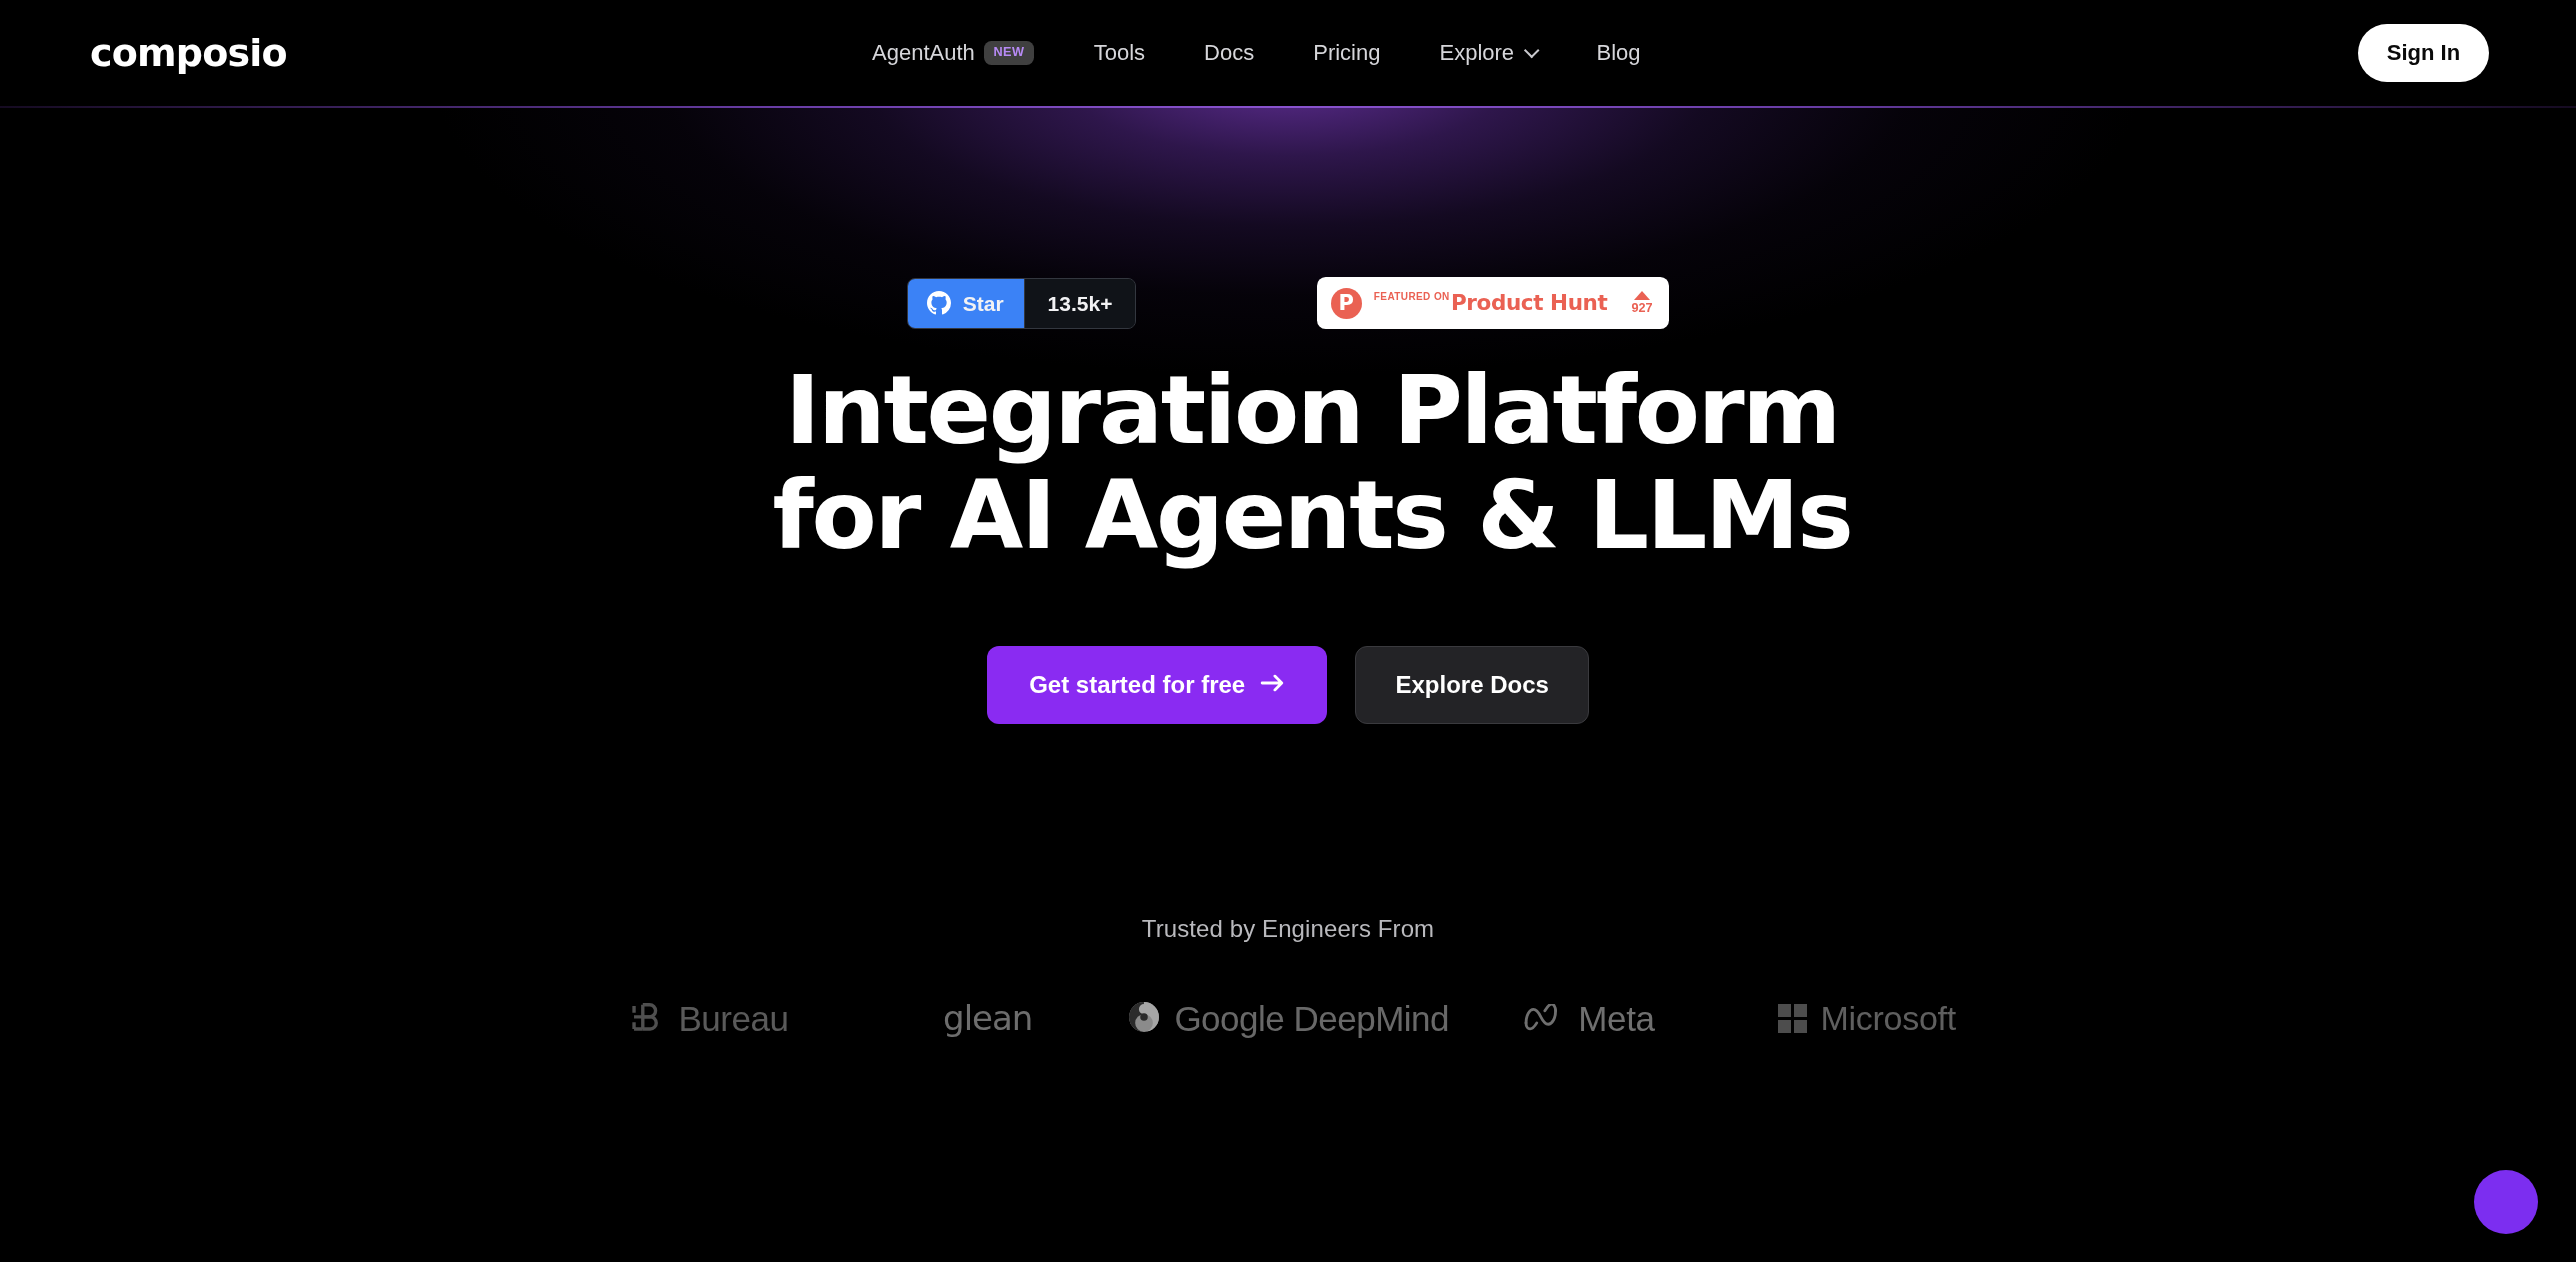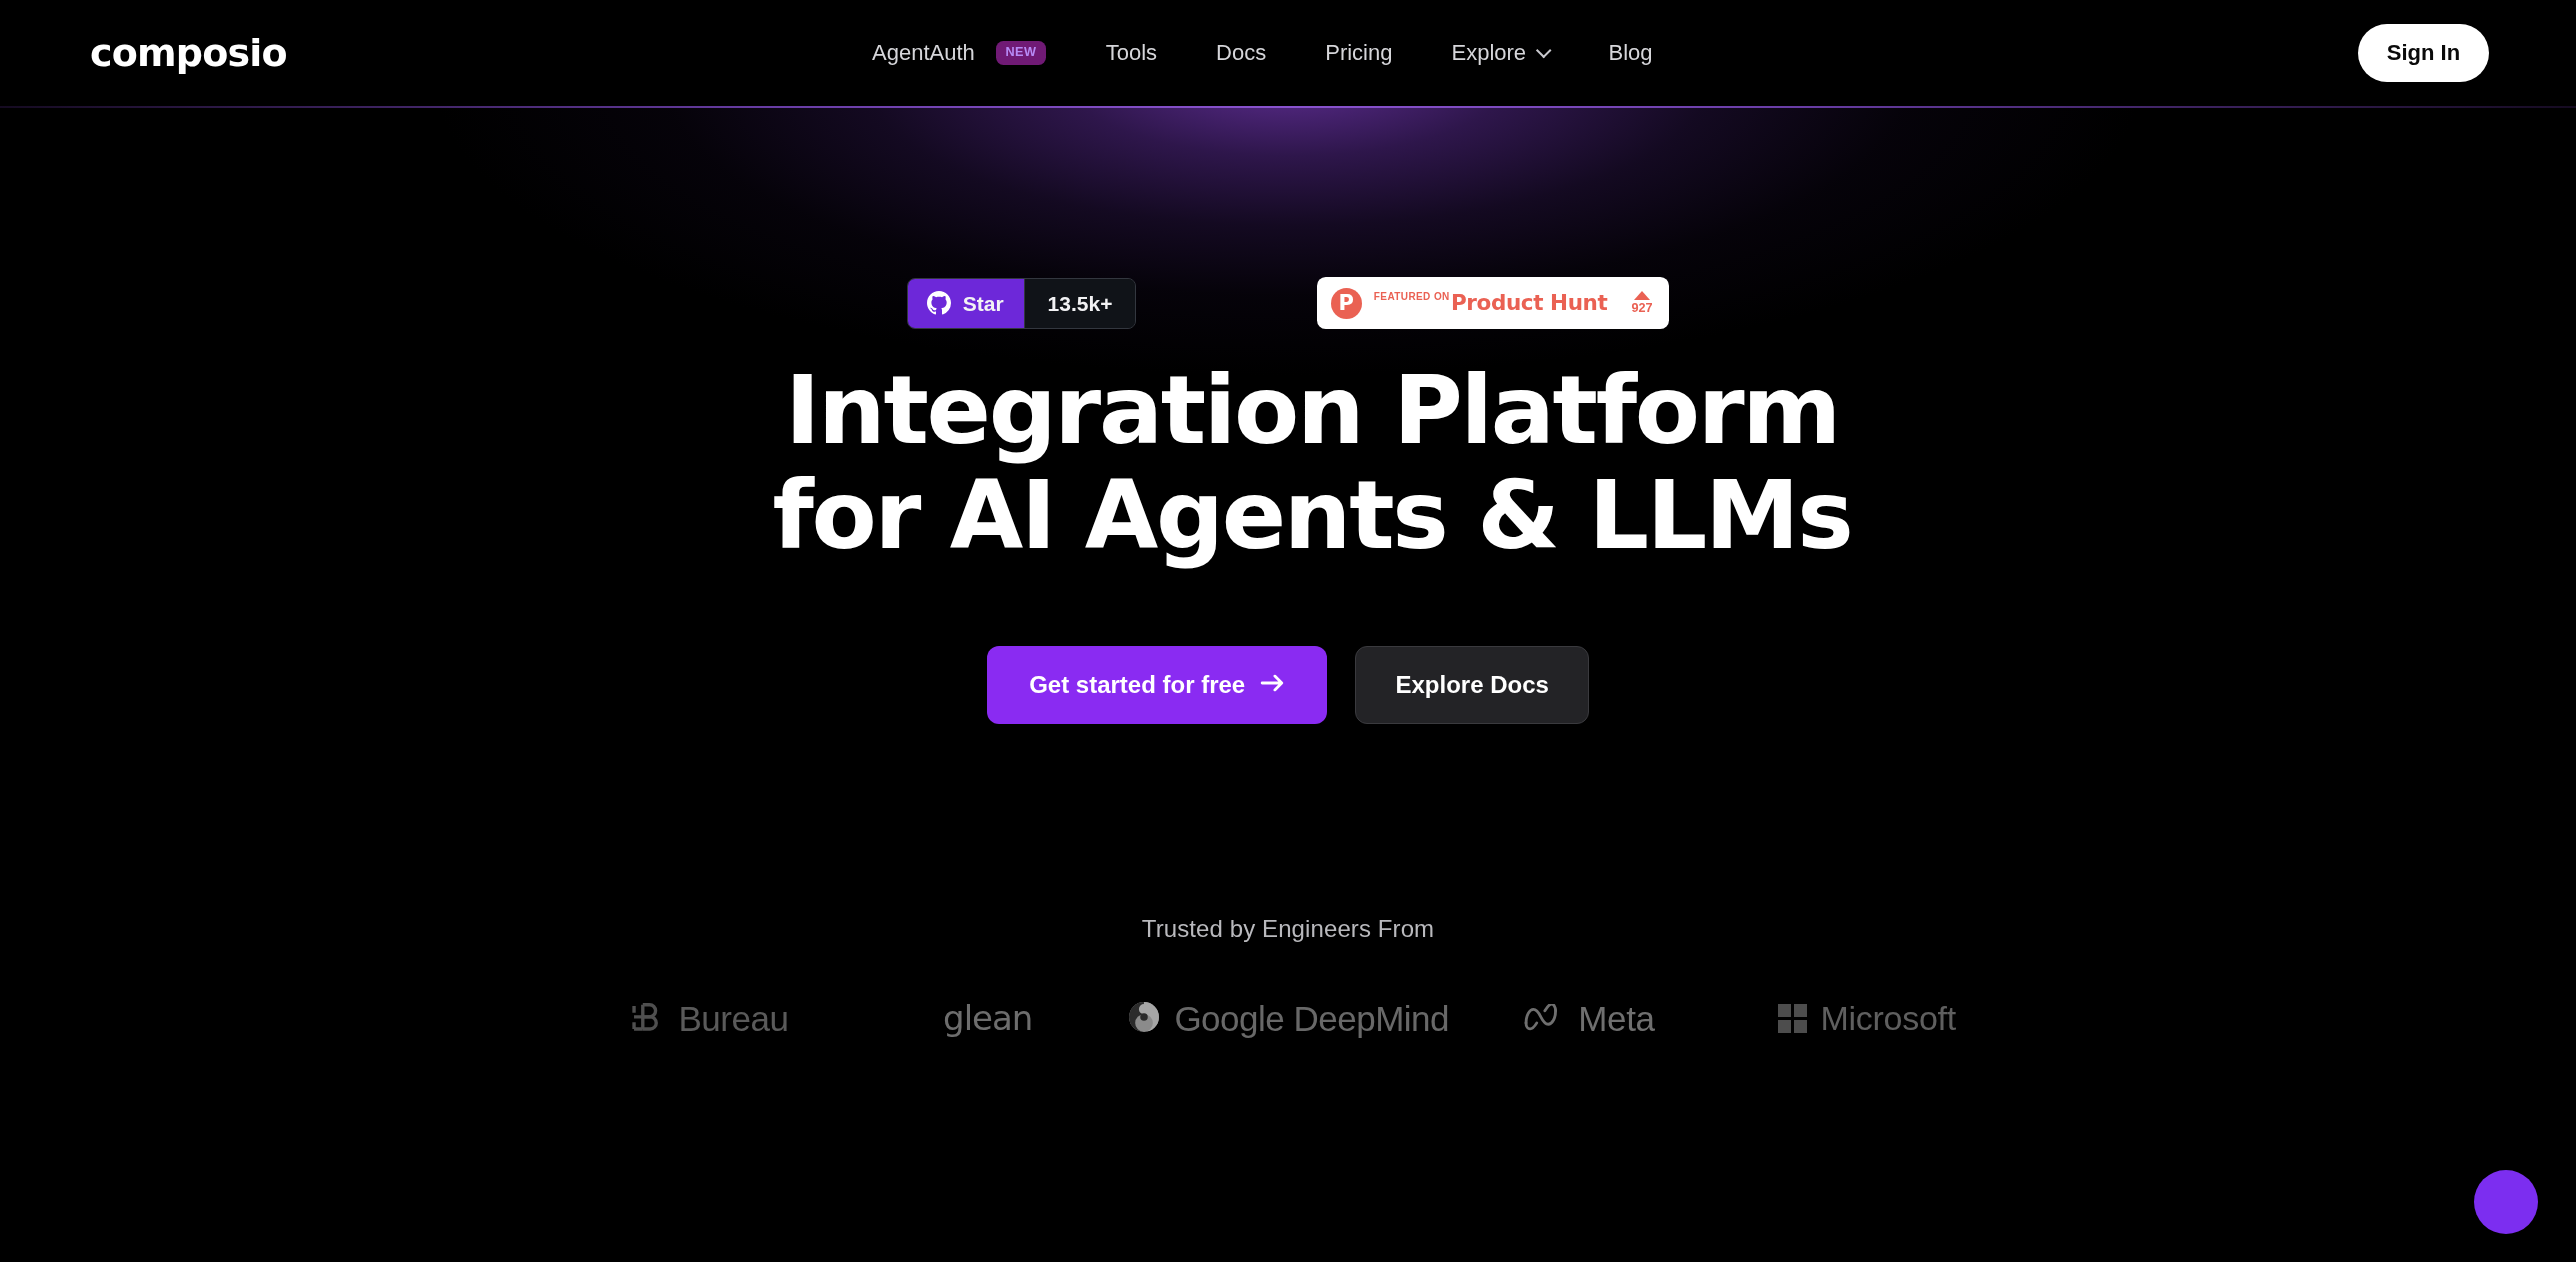--- a/index.html
+++ b/index.html
@@ -79,29 +79,28 @@
     color:#d6d6da;
     white-space:nowrap;
     cursor:pointer;
   }
   .nav-gap-1 { margin-right:60px; }
   .nav-gap   { margin-right:59px; }
   .badge-new {
     display:inline-flex;
     align-items:center;
     justify-content:center;
-    background:#701a75;
+    background:#404040;
     color:#b78af5;
     font-size:12.7px;
     font-weight:700;
     letter-spacing:0.4px;
     border-radius:7.4px;
     padding:5.4px 9.4px 6px 9.4px;
     line-height:1;
-    margin-left:12px;
   }
   .chev {
     display:inline-block;
     width:11.4px; height:11.4px;
     border-right:2px solid #c9c9ce;
     border-bottom:2px solid #c9c9ce;
     transform:rotate(45deg);
     margin-left:2.7px;
     margin-top:-4px;
   }
@@ -146,21 +145,21 @@
     border-radius:8px;
     overflow:hidden;
     background:#16181d;
     cursor:pointer;
   }
   .gh-left {
     display:flex;
     align-items:center;
     gap:11.4px;
     padding:0 20px 0 19px;
-    background:#6d28d9;
+    background:#3b82f6;
   }
   .gh-left svg { display:block; }
   .gh-star-label {
     font-size:21px;
     font-weight:600;
     color:#f2f2f4;
     line-height:1;
   }
   .gh-right {
     display:flex;

